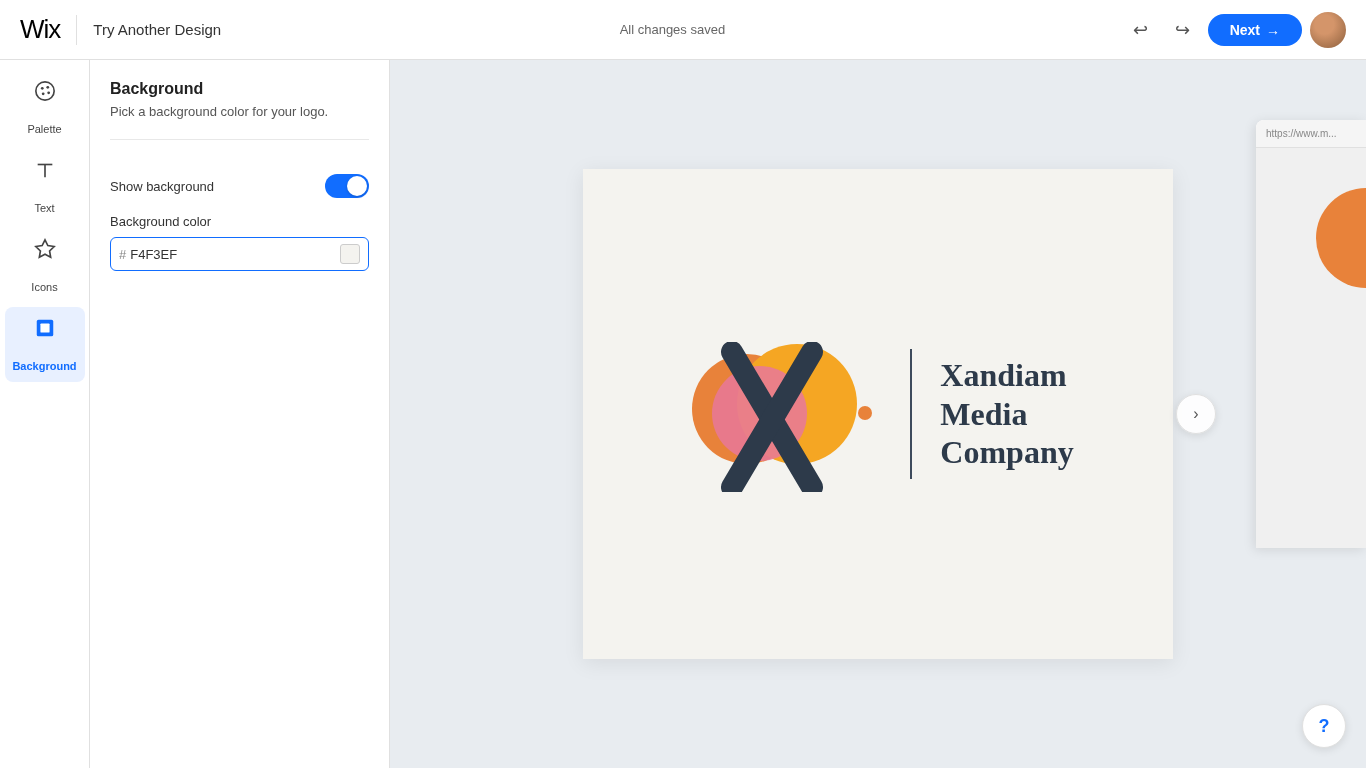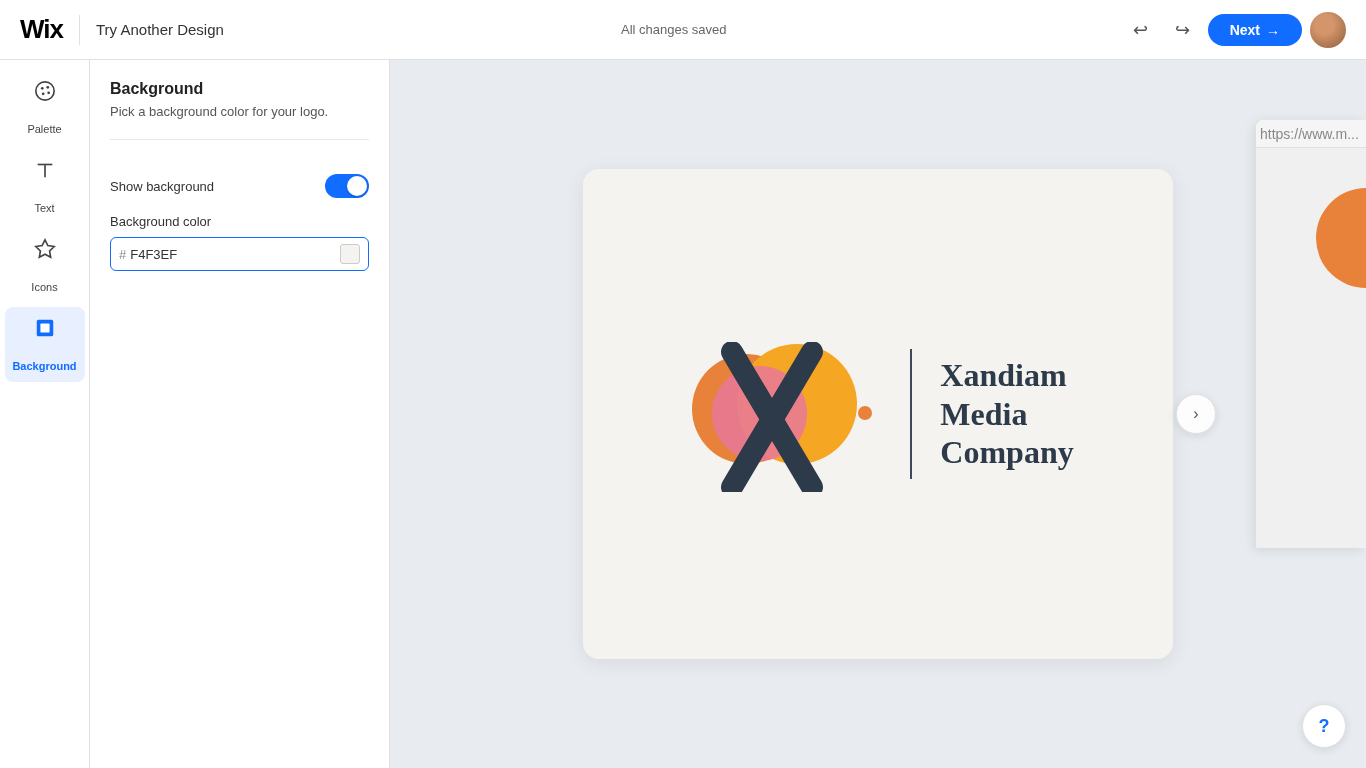--- a/index.html
+++ b/index.html
@@ -5,21 +5,21 @@
     * { box-sizing: border-box; margin: 0; padding: 0; }
     body { font-family: 'Helvetica Neue', Arial, sans-serif; background: #e8ecf0; width: 1366px; height: 768px; overflow: hidden; }
 
     
     .topbar {
       display: flex; align-items: center; height: 60px;
       background: #fff; border-bottom: 1px solid #e0e0e0;
       padding: 0 20px; position: relative; z-index: 10;
     }
     .wix-logo { display: flex; align-items: center; font-weight: bold; font-size: 22px; color: #000; letter-spacing: -1px; }
-    .wix-logo-text { font-size: 26px; font-weight: 700; color: #000; }
+    .wix-logo-text { font-size: 26px; font-weight: 400; color: #000; }
     .topbar-divider { width: 1px; height: 30px; background: #e0e0e0; margin: 0 16px; }
     .topbar-title { font-size: 15px; color: #333; }
     .topbar-center { flex: 1; display: flex; justify-content: center; align-items: center; text-align: right; }
     .topbar-saved { font-size: 13px; color: #666; }
     .topbar-actions { display: flex; align-items: center; gap: 8px; }
     .undo-btn, .redo-btn {
       width: 34px; height: 34px; border-radius: 50%; border: none;
       background: transparent; cursor: pointer; display: flex; align-items: center; justify-content: center;
       font-size: 18px; color: #555;
     }
@@ -93,21 +93,21 @@
 
     
     .preview-area {
       flex: 1; background: #e8ecf0; display: flex; align-items: center; justify-content: center;
       position: relative; overflow: hidden;
     }
 
     
     .logo-card {
       width: 590px; height: 490px; background: #F4F3EF;
-      border-radius: 16px; display: flex; align-items: center; justify-content: center;
+      border-radius: 0; display: flex; align-items: center; justify-content: center;
       box-shadow: 0 4px 20px rgba(0,0,0,0.08);
     }
 
     
     .logo-content { display: flex; align-items: center; gap: 24px; }
 
     .logo-icon-area { position: relative; width: 200px; height: 160px; }
 
     
     .circle-orange { position: absolute; width: 110px; height: 110px; border-radius: 50%; background: #E8823A; top: 20px; left: 10px; }
@@ -128,22 +128,22 @@
     }
 
     .logo-divider { width: 2px; height: 130px; background: #3d4a5c; margin: 0 4px; }
 
     .logo-text-block { display: flex; flex-direction: column; }
     .logo-name { font-size: 32px; font-weight: 700; color: #2d3a4a; font-family: Georgia, serif; line-height: 1.2; }
     .logo-tagline { font-size: 32px; font-weight: 700; color: #2d3a4a; font-family: Georgia, serif; line-height: 1.2; }
     .logo-sub { font-size: 32px; font-weight: 700; color: #2d3a4a; font-family: Georgia, serif; line-height: 1.2; }
     .browser-bar {
       height: 28px; background: #f5f5f5; border-bottom: 1px solid #e0e0e0;
-      display: flex; align-items: center; padding: 0 4px;
-      font-size: 14px; color: #888;
+      display: flex; align-items: center; padding: 0 10px;
+      font-size: 10px; color: #888;
     }
     .browser-content {
       height: 400px; background: #f0f0f0; display: flex; align-items: flex-start;
       justify-content: flex-end; padding-top: 40px;
     }
     .orange-circle-right {
       width: 50px; height: 100px; border-radius: 50px 0 0 50px;
       background: #E8823A;
     }
 

